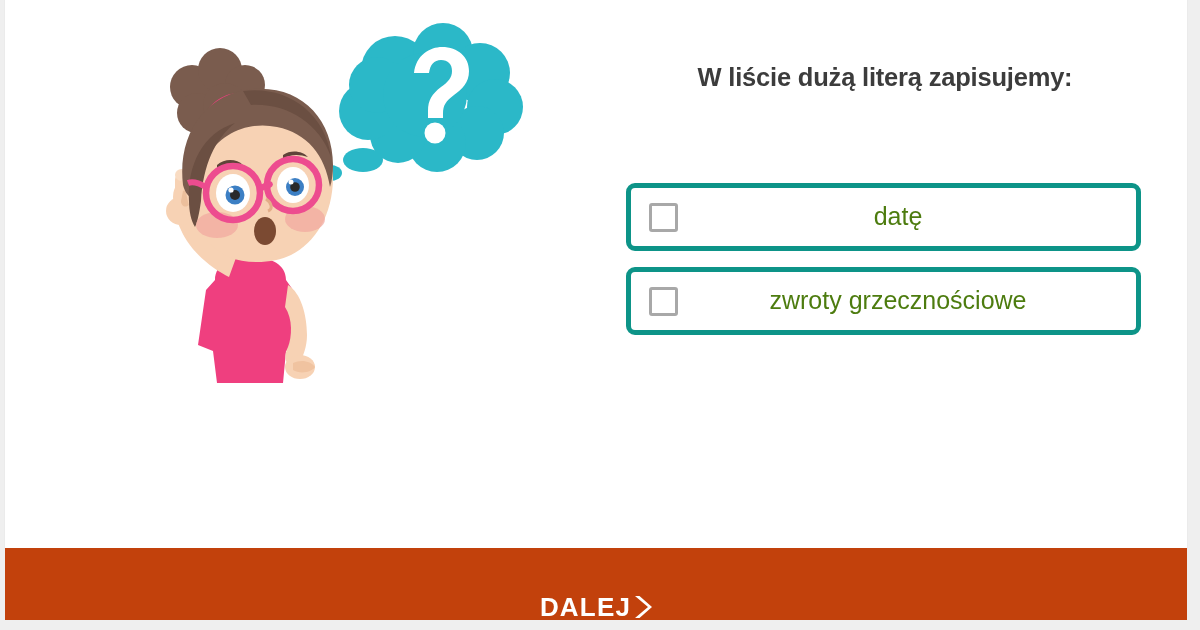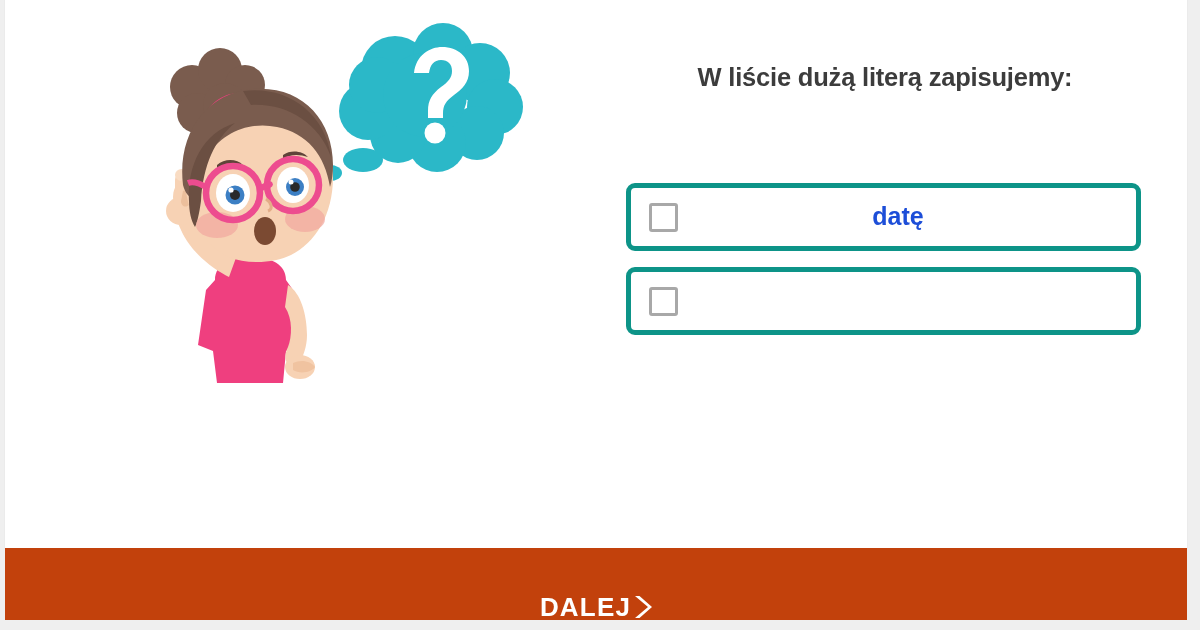--- a/index.html
+++ b/index.html
@@ -94,25 +94,24 @@
     margin-left: 18px;
     border: 3px solid #a8a8a8;
     border-radius: 3px;
     background: #ffffff;
   }
 
   .answer-label {
     flex: 1 1 auto;
     text-align: center;
     font-size: 25px;
-    color: #1d4ed8;
+    color: #4d7c0f;
     padding-right: 18px;
     line-height: 1.1;
     white-space: nowrap;
-    font-weight: bold;
   }
 
   
   #next-bar {
     position: absolute;
     left: 5px;
     top: 548px;
     width: 1182px;
     height: 72px;
     background: #c2410c;
@@ -267,20 +266,21 @@
       <div id="answers">
 
         <div class="answer-option">
           <span class="answer-checkbox"></span>
           <span class="answer-label">datę</span>
         </div>
 
 
         <div class="answer-option">
           <span class="answer-checkbox"></span>
+          <span class="answer-label">zwroty grzecznościowe</span>
         </div>
 
       </div>
     </div>
   </div>
 
   <div id="next-bar">
     <span id="next-label">DALEJ</span>
     <span id="next-chevron">
       <svg width="20" height="26" viewBox="0 0 20 26" xmlns="http://www.w3.org/2000/svg">

